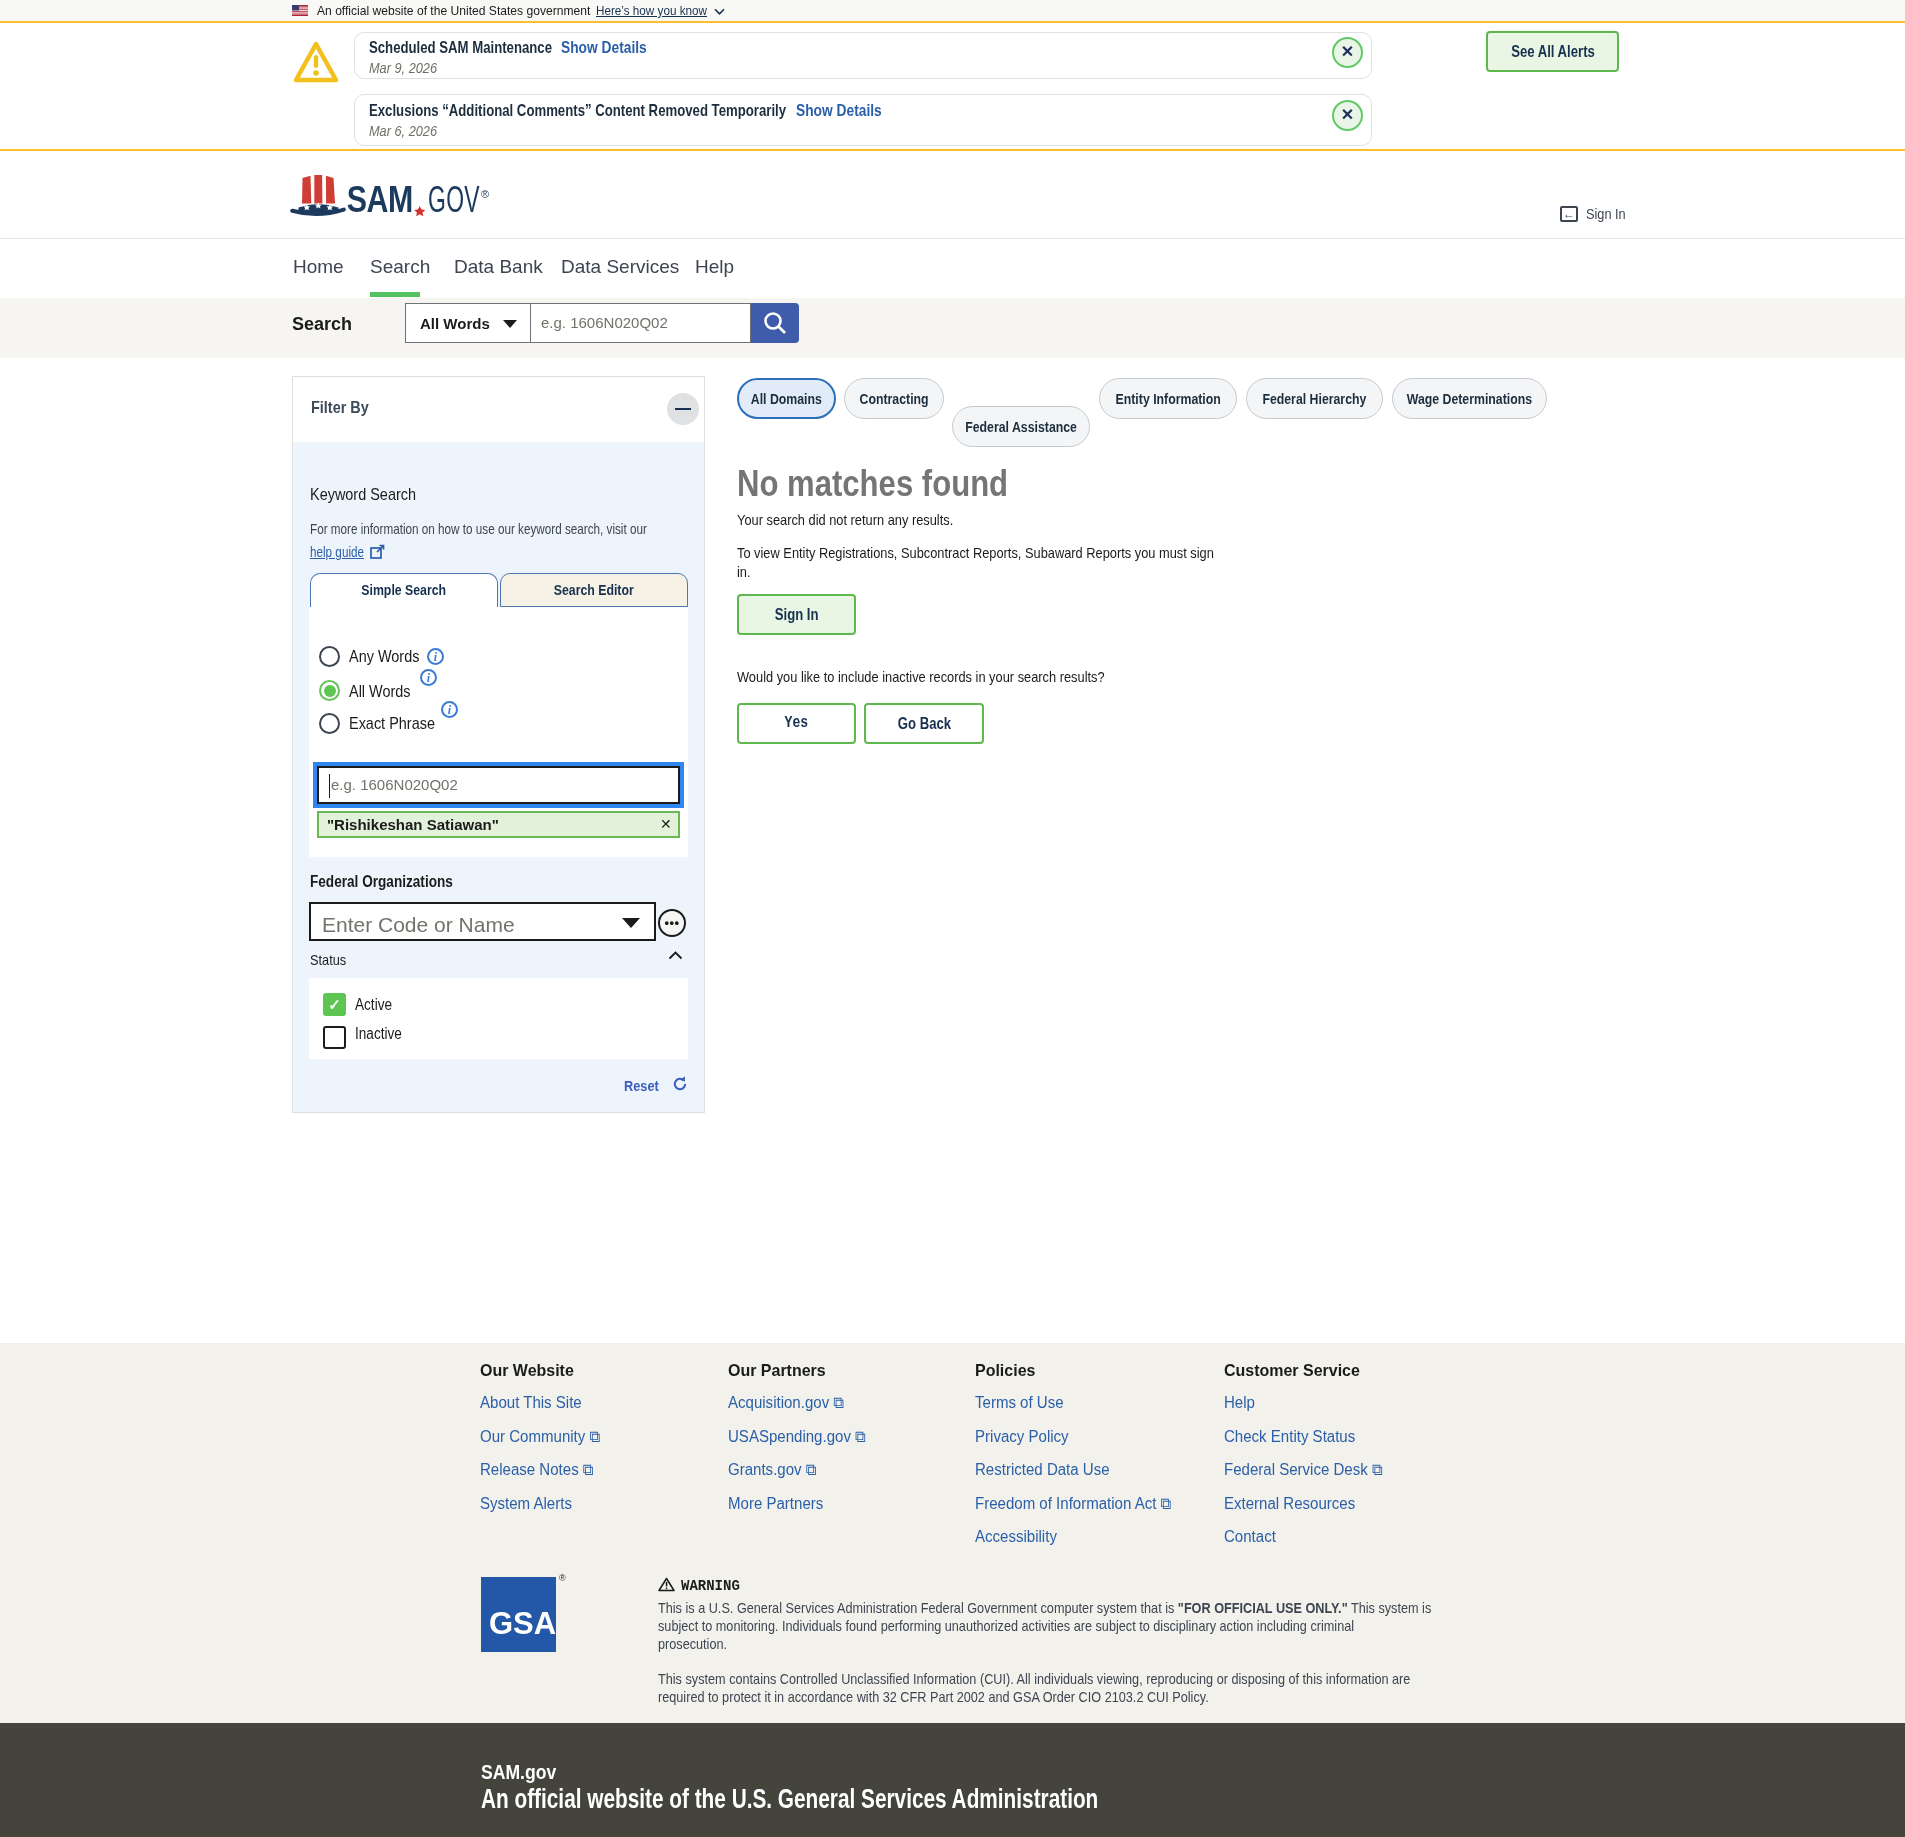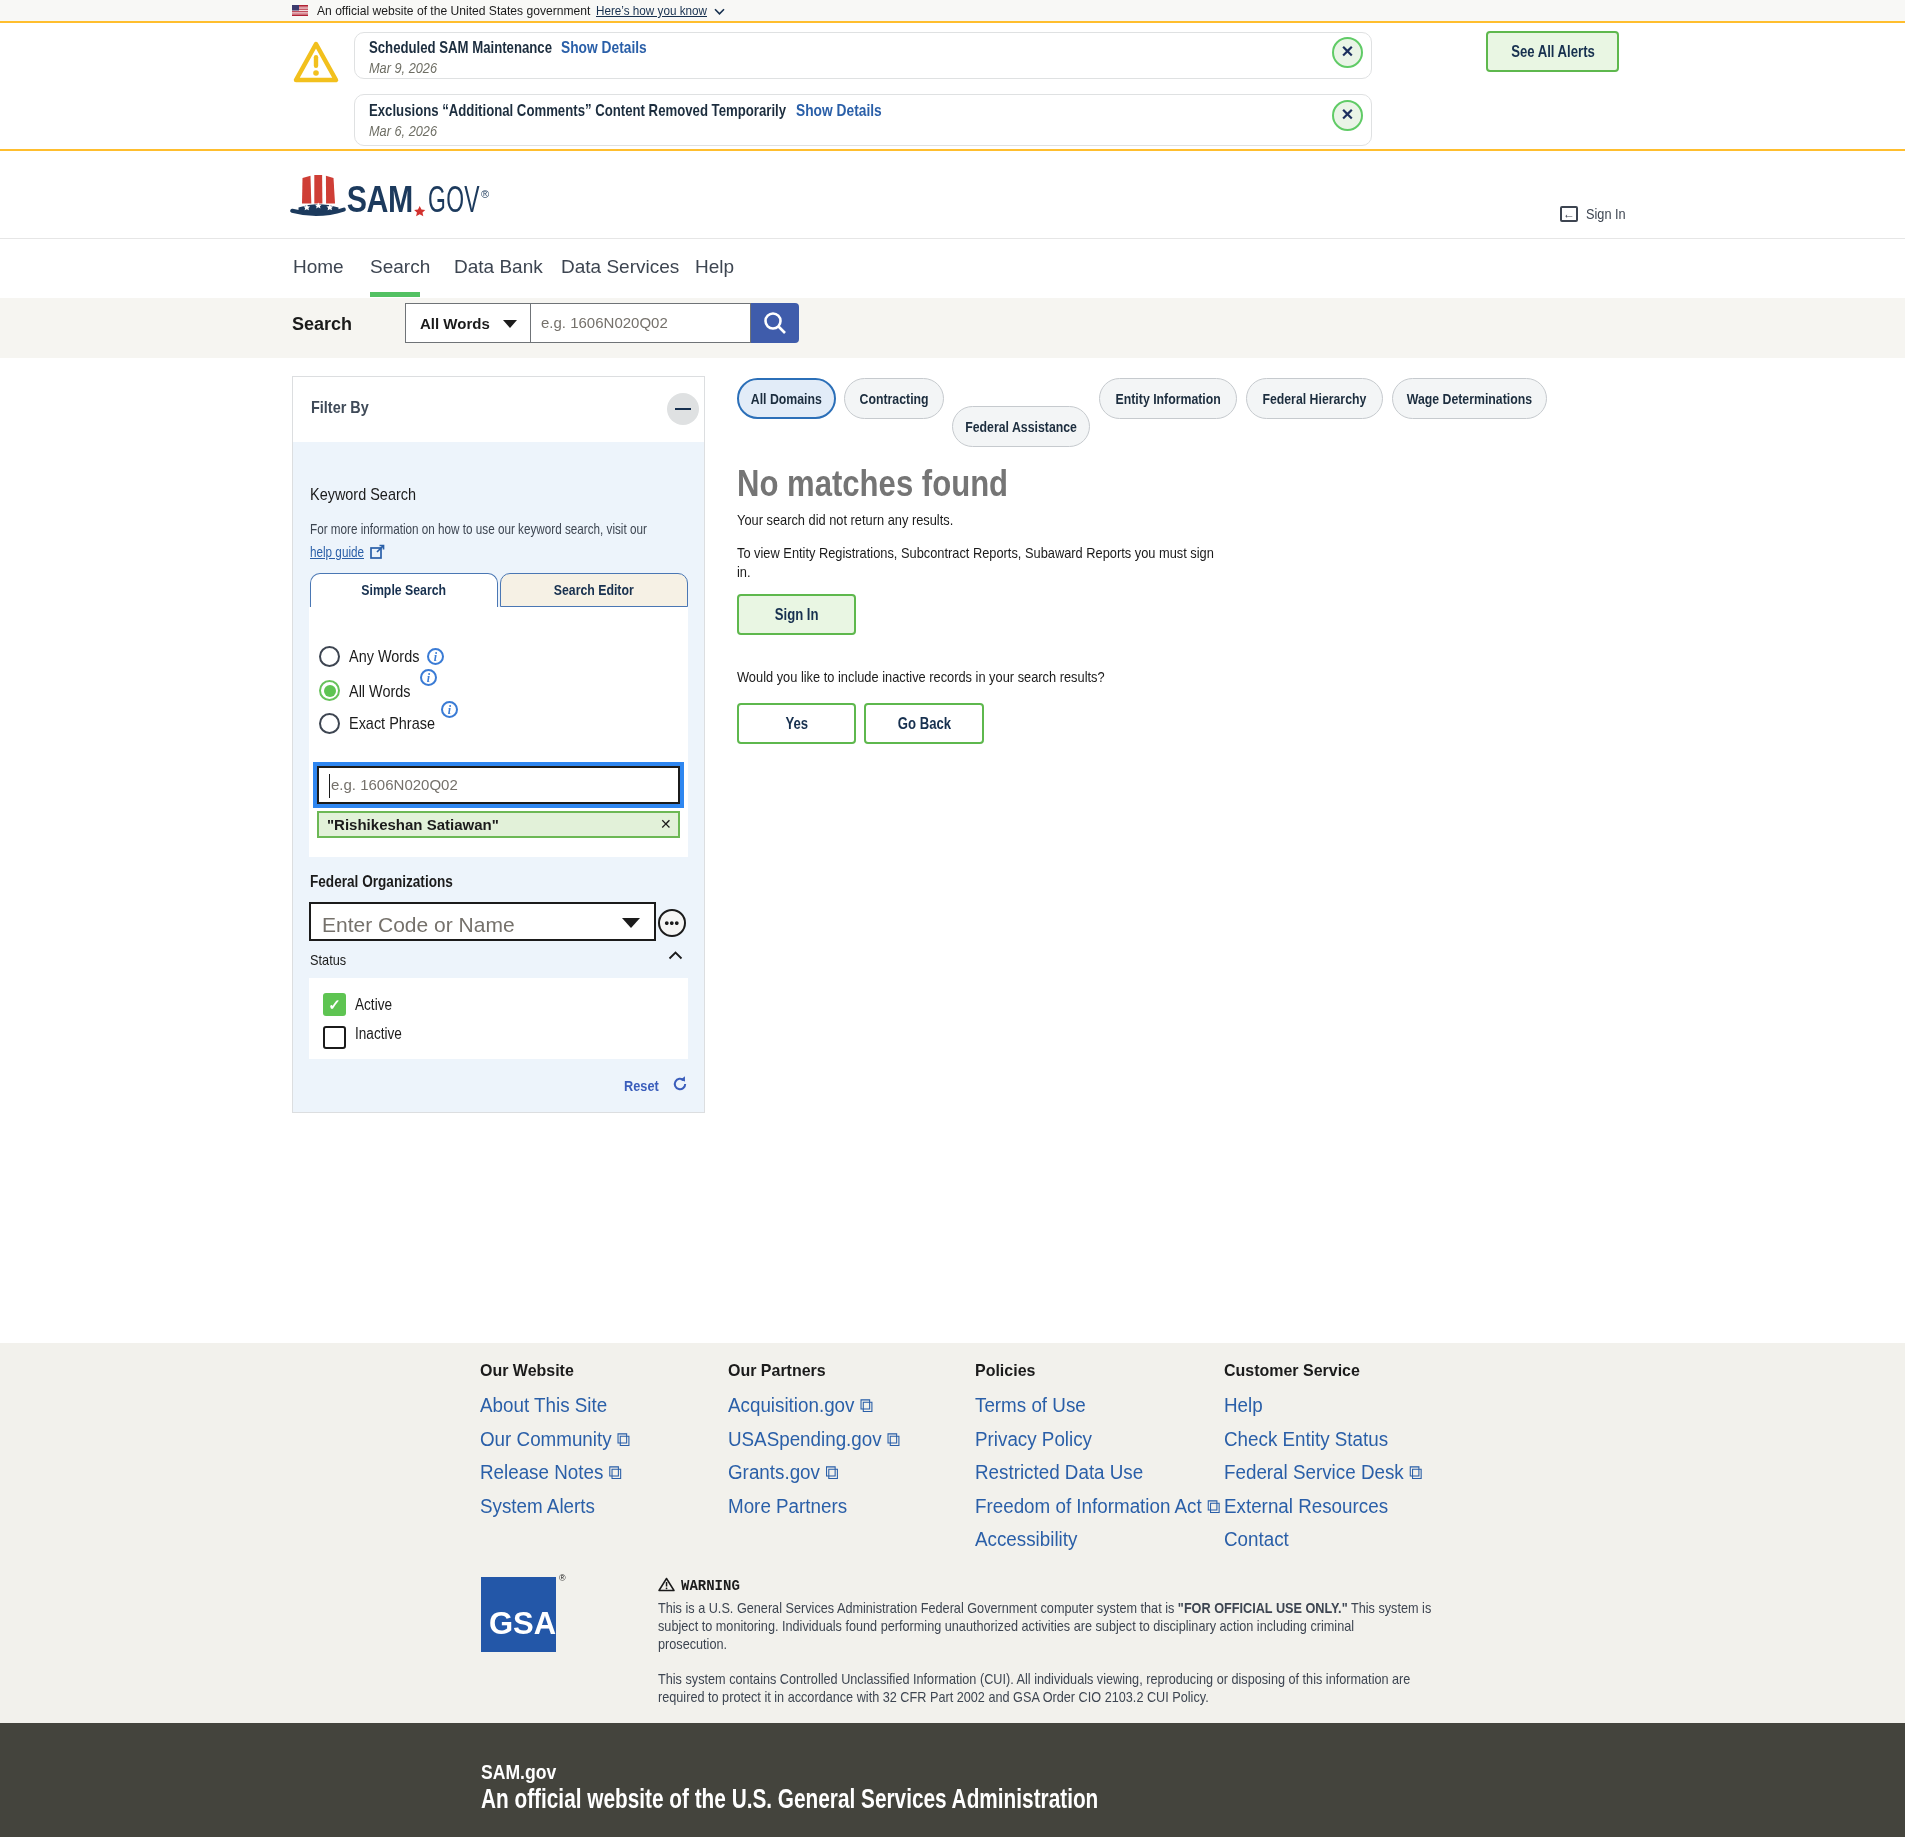--- a/index.html
+++ b/index.html
@@ -97,29 +97,29 @@
 
 
 .pill { position:absolute; top:378px; height:41px; border-radius:21px; font-size:15px; font-weight:bold; color:#1c2d3e; text-align:center; border:1px solid #c6cace; background:#f3f5f6; line-height:39px; white-space:nowrap; }
 .pill.active { background:#e2ecf8; border:2px solid #2b6fb8; line-height:37px; }
 #nm-title { position:absolute; left:737px; top:463px; font-size:37px; font-weight:bold; color:#757575; }
 #nm-sub { position:absolute; left:737px; top:511px; font-size:15px; color:#1b1b1b; }
 #nm-body { position:absolute; left:737px; top:543px; font-size:15px; color:#1b1b1b; line-height:19px; }
 .gbtn { position:absolute; height:41px; background:#fff; border:2px solid #5eb84d; border-radius:4px; font-size:16px; font-weight:bold; color:#17304f; text-align:center; line-height:37px; }
 #btn-signin { left:737px; top:594px; width:119px; background:#e9f6e3; }
 #nm-q { position:absolute; left:737px; top:668px; font-size:15px; color:#1b1b1b; }
-#btn-yes { left:737px; top:703px; width:119px; }
+#btn-yes { left:737px; top:703px; width:119px;font-family:Liberation Mono, monospace; }
 #btn-goback { left:864px; top:703px; width:120px; }
 
 
 #footer { position:absolute; left:0; top:1343px; width:1905px; height:380px; background:#f2f1ec; }
 .fcol { position:absolute; top:18px; }
 .fcol .h { font-size:17px; font-weight:bold; color:#1b1b1b; height:33px; }
 .fcol .s, .fcol .h .s { transform:scaleX(0.94); }
-.fcol a { display:block; font-size:20px; color:#2a5fa8; text-decoration:none; height:33.5px; white-space:nowrap; }
+.fcol a { display:block; font-size:16px; color:#2a5fa8; text-decoration:none; height:33.5px; white-space:nowrap; }
 #gsa-logo { position:absolute; left:481px; top:234px; width:75px; height:75px; background:#2357a8; }
 #gsa-logo .t { position:absolute; left:8px; top:29px; color:#fff; font-size:31px; font-weight:bold; }
 #gsa-logo .r { position:absolute; left:78px; top:-4px; font-size:9px; color:#1b1b1b; }
 #warn { position:absolute; left:658px; top:234px; width:790px; }
 #warn .wh { font-family:"Liberation Mono",monospace; font-size:14px; font-weight:bold; color:#1b1b1b; }
 #warn .wline { font-size:15px; color:#3d4551; line-height:18.2px; white-space:nowrap; }
 #warn .gap { height:16px; }
 
 
 #dfooter { position:absolute; left:0; top:1723px; width:1905px; height:114px; background:#44443d; color:#fff; }

